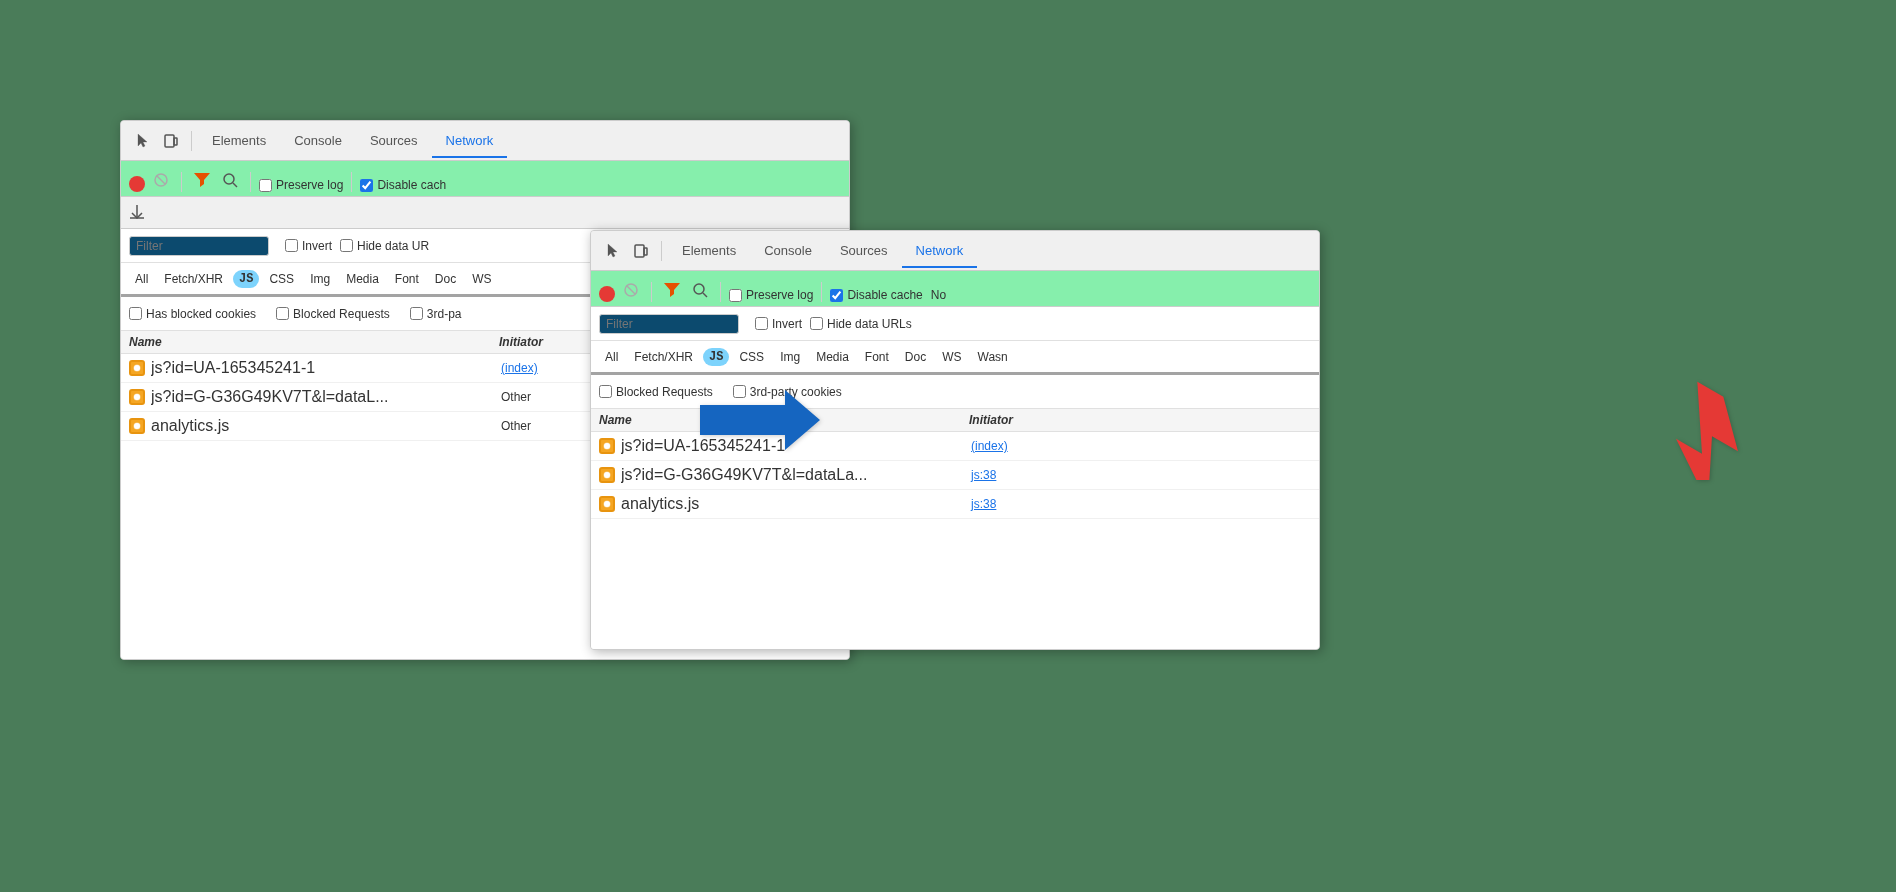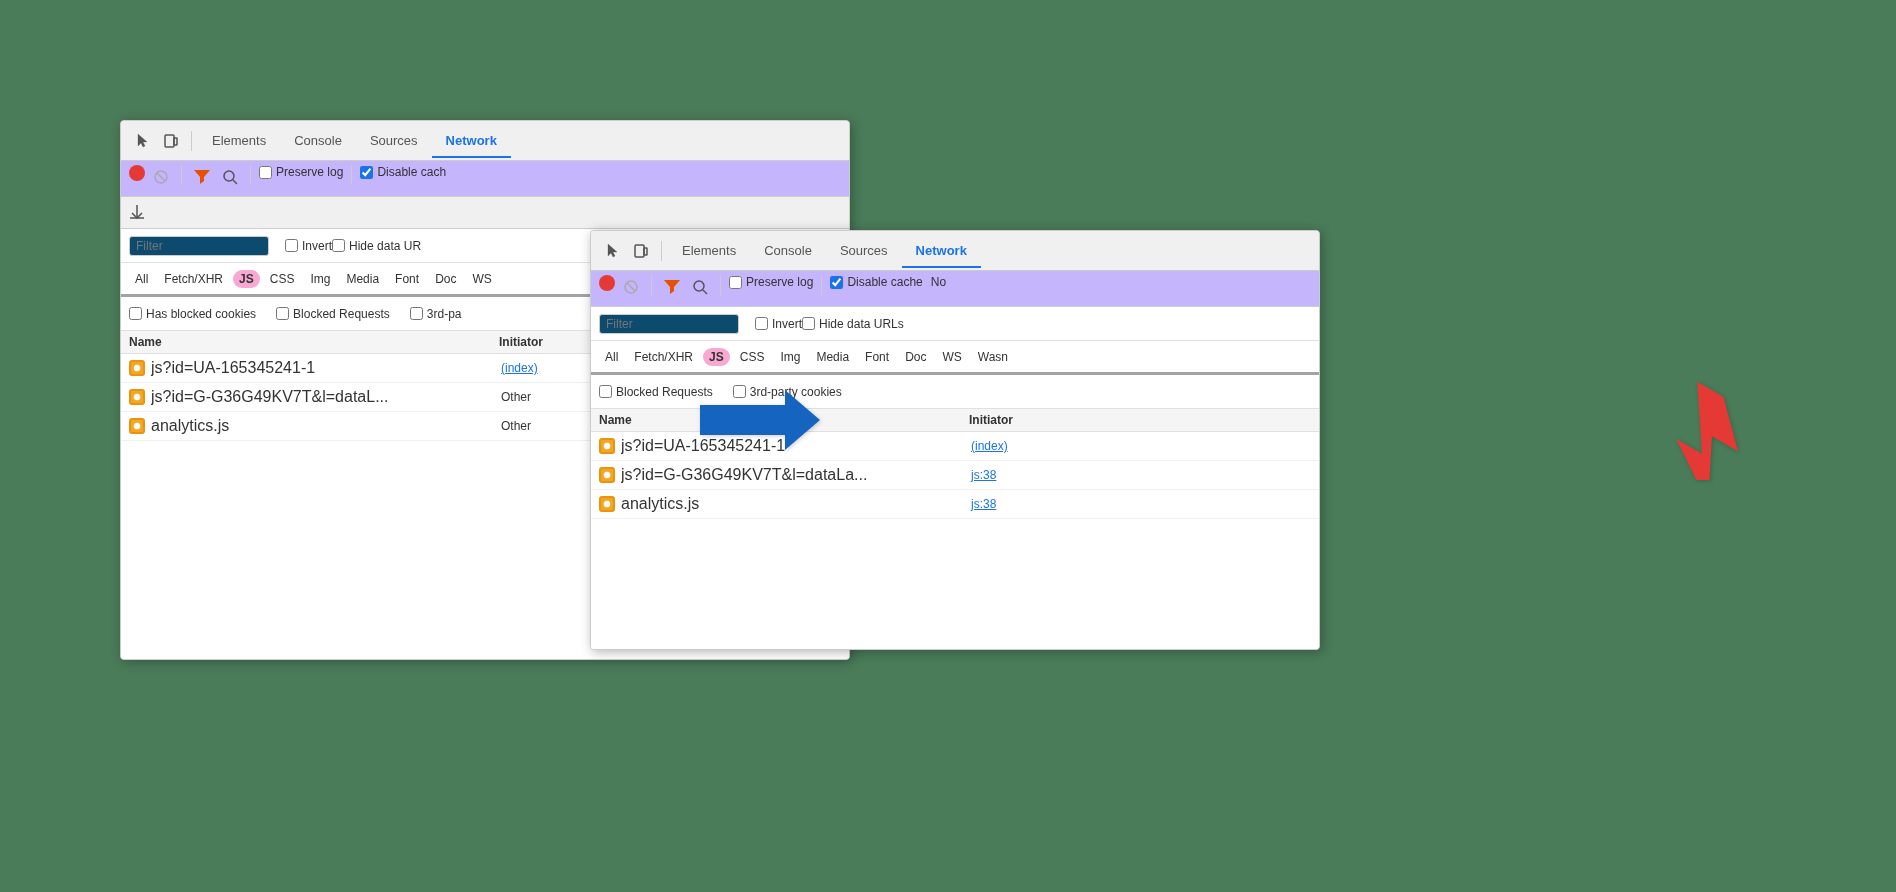--- a/index.html
+++ b/index.html
@@ -80,28 +80,28 @@
       color: #555;
       font-size: 13px;
       white-space: nowrap;
       border-bottom: 2px solid transparent;
       margin-bottom: -1px;
     }
 
     .tab-item.active {
       color: #1a73e8;
       border-bottom: 2px solid #1a73e8;
-      font-weight: 700;
+      font-weight: 400;
     }
 
     
     .toolbar {
       display: flex;
-      align-items: flex-start;
-      background: #c4b5fd;
+      align-items: flex-end;
+      background: #86efac;
       border-bottom: 1px solid #ccc;
       padding: 4px 8px;
       height: 36px;
       gap: 4px;
     }
 
     .toolbar-btn {
       width: 24px;
       height: 24px;
       display: flex;
@@ -189,21 +189,21 @@
       padding: 2px 6px;
       font-size: 12px;
       width: 140px;
       color: #999;
       background: #0c4a6e;
     }
 
     .filter-options {
       display: flex;
       align-items: center;
-      gap: 0;
+      gap: 8px;
       margin-left: 8px;
     }
 
     
     .type-filter-row {
       display: flex;
       align-items: center;
       background: #fff;
       border-bottom: 3px solid #a3a3a3;
       padding: 4px 8px;
@@ -214,23 +214,24 @@
     .type-btn {
       padding: 2px 6px;
       cursor: pointer;
       border-radius: 3px;
       font-size: 12px;
       color: #333;
       white-space: nowrap;
     }
 
     .type-btn.js-active {
-      background: #f9a8d4;
+      background: #7dd3fc;
       font-weight: 700;
       border-radius: 10px;
+      font-family: Liberation Mono, monospace;
     }
 
     
     .cookie-filter-row {
       display: flex;
       align-items: center;
       background: #fff;
       border-bottom: 1px solid #e0e0e0;
       padding: 4px 8px;
       height: 34px;
@@ -242,20 +243,21 @@
       flex: 1;
       background: #fff;
       overflow: hidden;
     }
 
     .table-header {
       display: flex;
       border-bottom: 1px solid #e0e0e0;
       background: #f5f5f5;
       padding: 4px 8px;
+      font-style: italic;
     }
 
     .col-name {
       width: 370px;
       font-weight: 600;
       font-size: 12px;
       color: #333;
     }
 
     .col-initiator {

